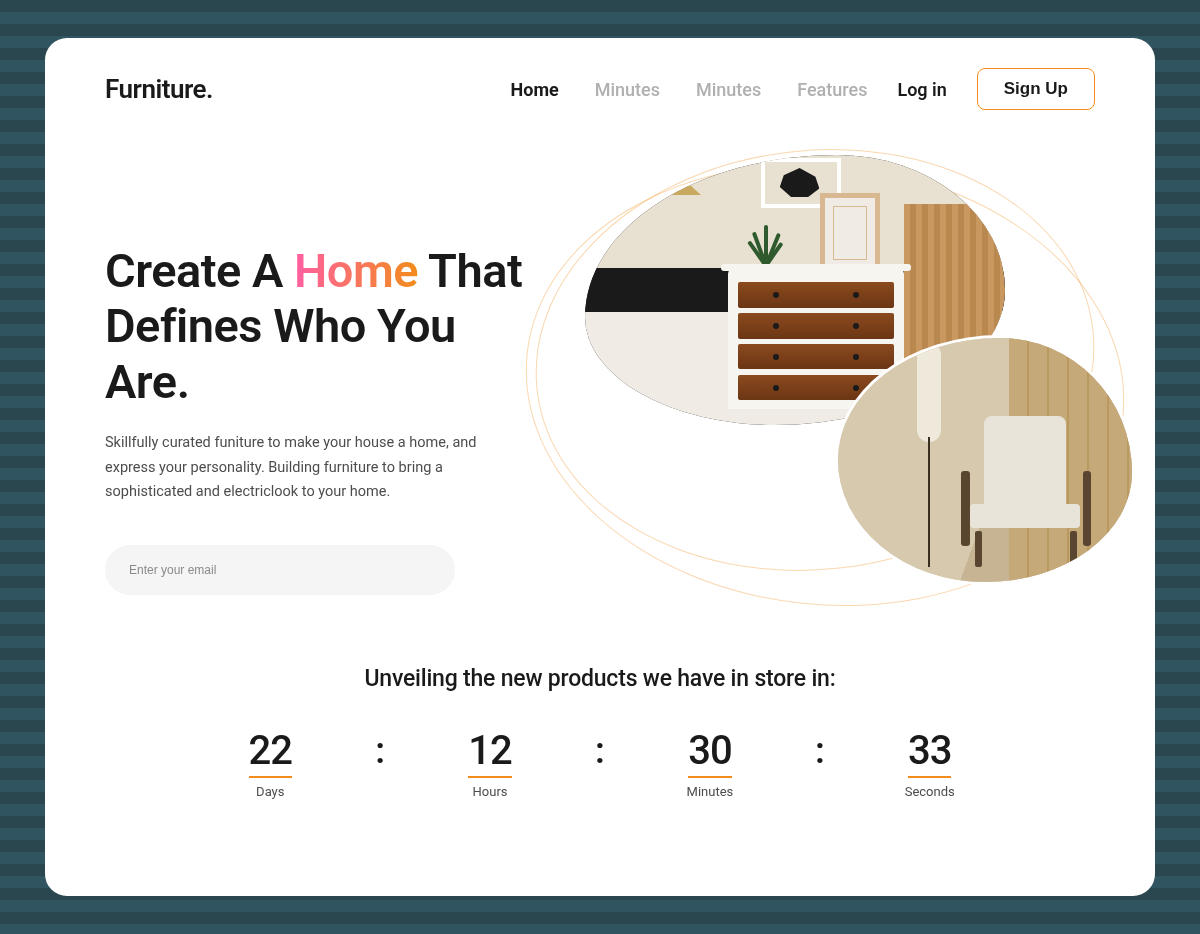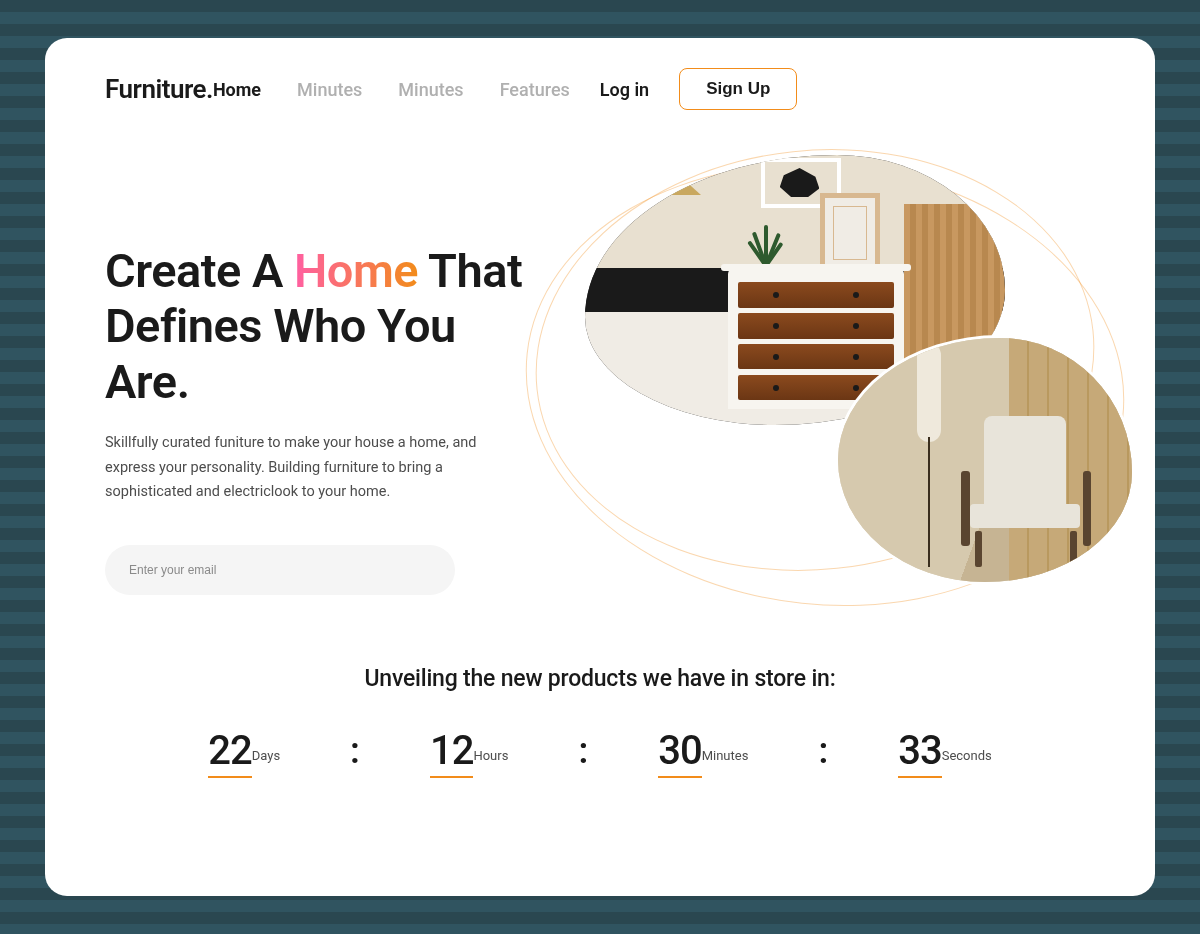--- a/index.html
+++ b/index.html
@@ -26,20 +26,21 @@
       background: #ffffff;
       border-radius: 22px;
       padding: 30px 60px 50px 60px;
       position: relative;
       overflow: hidden;
     }
     
     .nav {
       display: flex;
       align-items: center;
+      justify-content: space-between;
     }
     .logo {
       font-size: 26px;
       font-weight: 600;
       color: #1a1a1a;
       letter-spacing: -0.5px;
     }
     .nav-right {
       display: flex;
       align-items: center;
@@ -424,20 +425,21 @@
     }
     .countdown-row {
       margin-top: 35px;
       display: flex;
       justify-content: center;
       align-items: flex-start;
       gap: 70px;
     }
     .count-item {
       display: flex;
+      flex-direction: column;
       align-items: center;
       min-width: 70px;
       text-align: right;
     }
     .count-num {
       font-size: 40px;
       font-weight: 500;
       color: #1a1a1a;
       border-bottom: 2.5px solid #f28c1a;
       padding-bottom: 2px;

